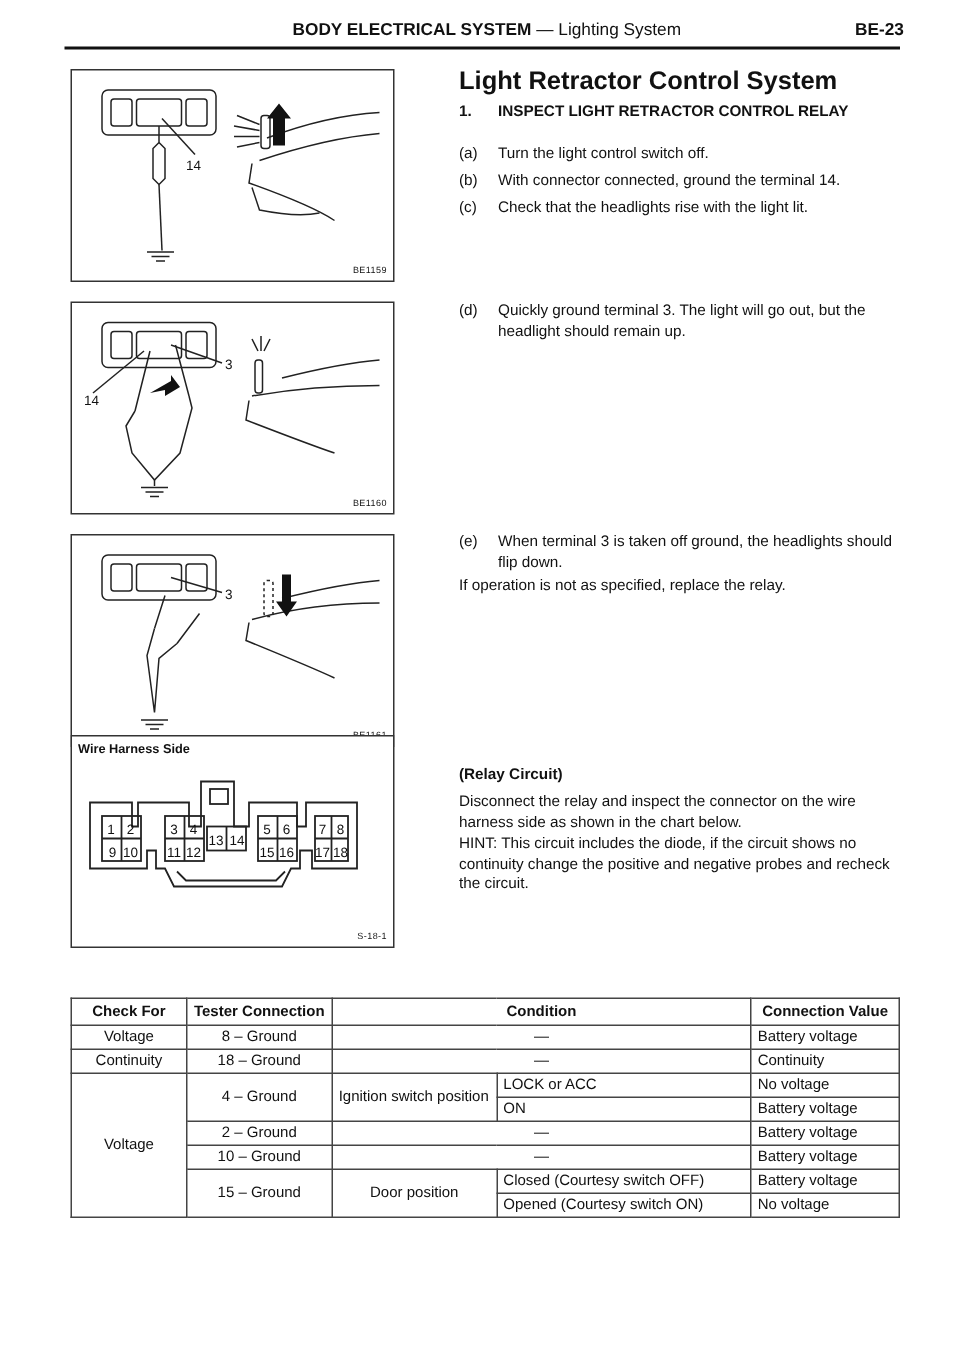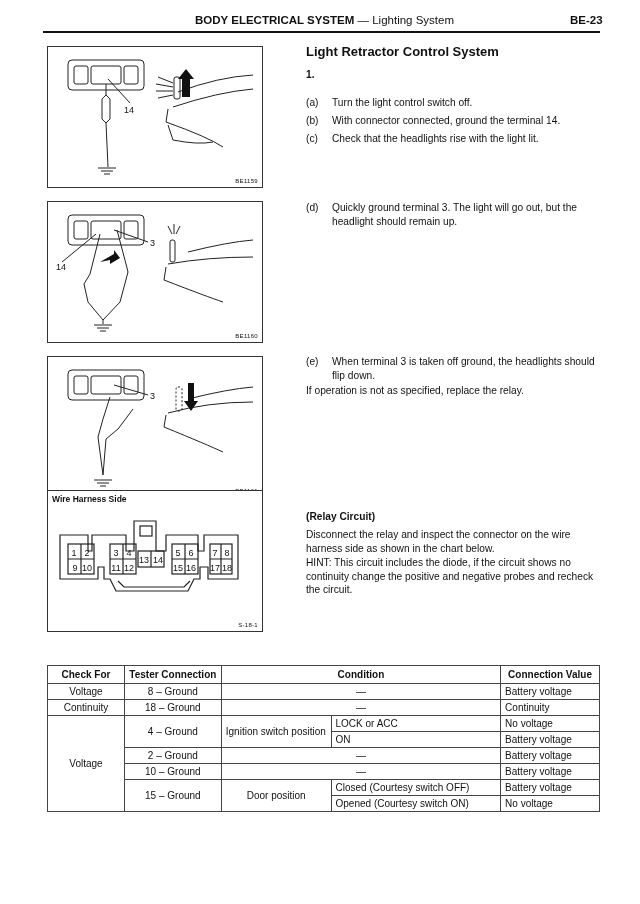--- a/index.html
+++ b/index.html
@@ -8,21 +8,21 @@
   .abs { position: absolute; }
   .hdr { left: 195px; top: 14px; font-size: 11.5px; }
   .hdr b { font-weight: bold; }
   .hdr-page { left: 570px; top: 14px; font-size: 11.5px; font-weight: bold; }
   .hdr-rule { left: 43px; top: 31px; width: 557px; height: 2px; background: #111; }
   .fig { position: absolute; left: 47px; width: 214px; height: 140px; border: 1px solid #333; background: #fff; }
   .fig svg { position: absolute; left: 0; top: 0; }
   .fig-id { position: absolute; right: 4px; bottom: 3px; font-size: 6px; letter-spacing: 0.3px; }
   .fig-title { position: absolute; left: 4px; top: 3px; font-size: 8.5px; font-weight: bold; }
   .label { font-size: 9px; }
-  .title { left: 306px; top: 44px; font-size: 13px; font-weight: bold; }
+  .title { left: 306px; top: 44px; font-size: 17px; font-weight: bold; }
   .step { font-size: 10.2px; line-height: 13.5px; }
   .step-num { left: 306px; top: 68px; font-weight: bold; }
   .step-head { left: 332px; top: 68px; font-weight: bold; width: 280px; }
   .sub { left: 306px; width: 300px; }
   .sub .letter { display: inline-block; width: 26px; vertical-align: top; }
   .sub .txt { display: inline-block; width: 270px; vertical-align: top; }
   .para { left: 306px; width: 296px; }
   table.spec { position: absolute; left: 47px; top: 665px; width: 553px; border-collapse: collapse; font-size: 10px; }
   table.spec td, table.spec th { border: 1px solid #444; padding: 1px 4px; height: 13px; }
   table.spec th { font-weight: bold; text-align: center; height: 15px; }
@@ -144,20 +144,21 @@
       <text x="167" y="80">17</text>
       <text x="179" y="80">18</text>
     </g>
   </svg>
   <div class="fig-id">S-18-1</div>
 </div>
 
 <div class="abs title">Light Retractor Control System</div>
 <div class="abs step step-num">1.</div>
 <div class="abs step step-head">
+  <div>INSPECT LIGHT RETRACTOR CONTROL RELAY</div>
 </div>
 
 <div class="abs step sub" style="left:306px; top:96px;">
   <span class="letter" style="margin-left:0;">(a)</span><span class="txt">Turn the light control switch off.</span>
 </div>
 <div class="abs step sub" style="top:114px;">
   <span class="letter">(b)</span><span class="txt">With connector connected, ground the terminal 14.</span>
 </div>
 <div class="abs step sub" style="top:132px;">
   <span class="letter">(c)</span><span class="txt">Check that the headlights rise with the light lit.</span>

